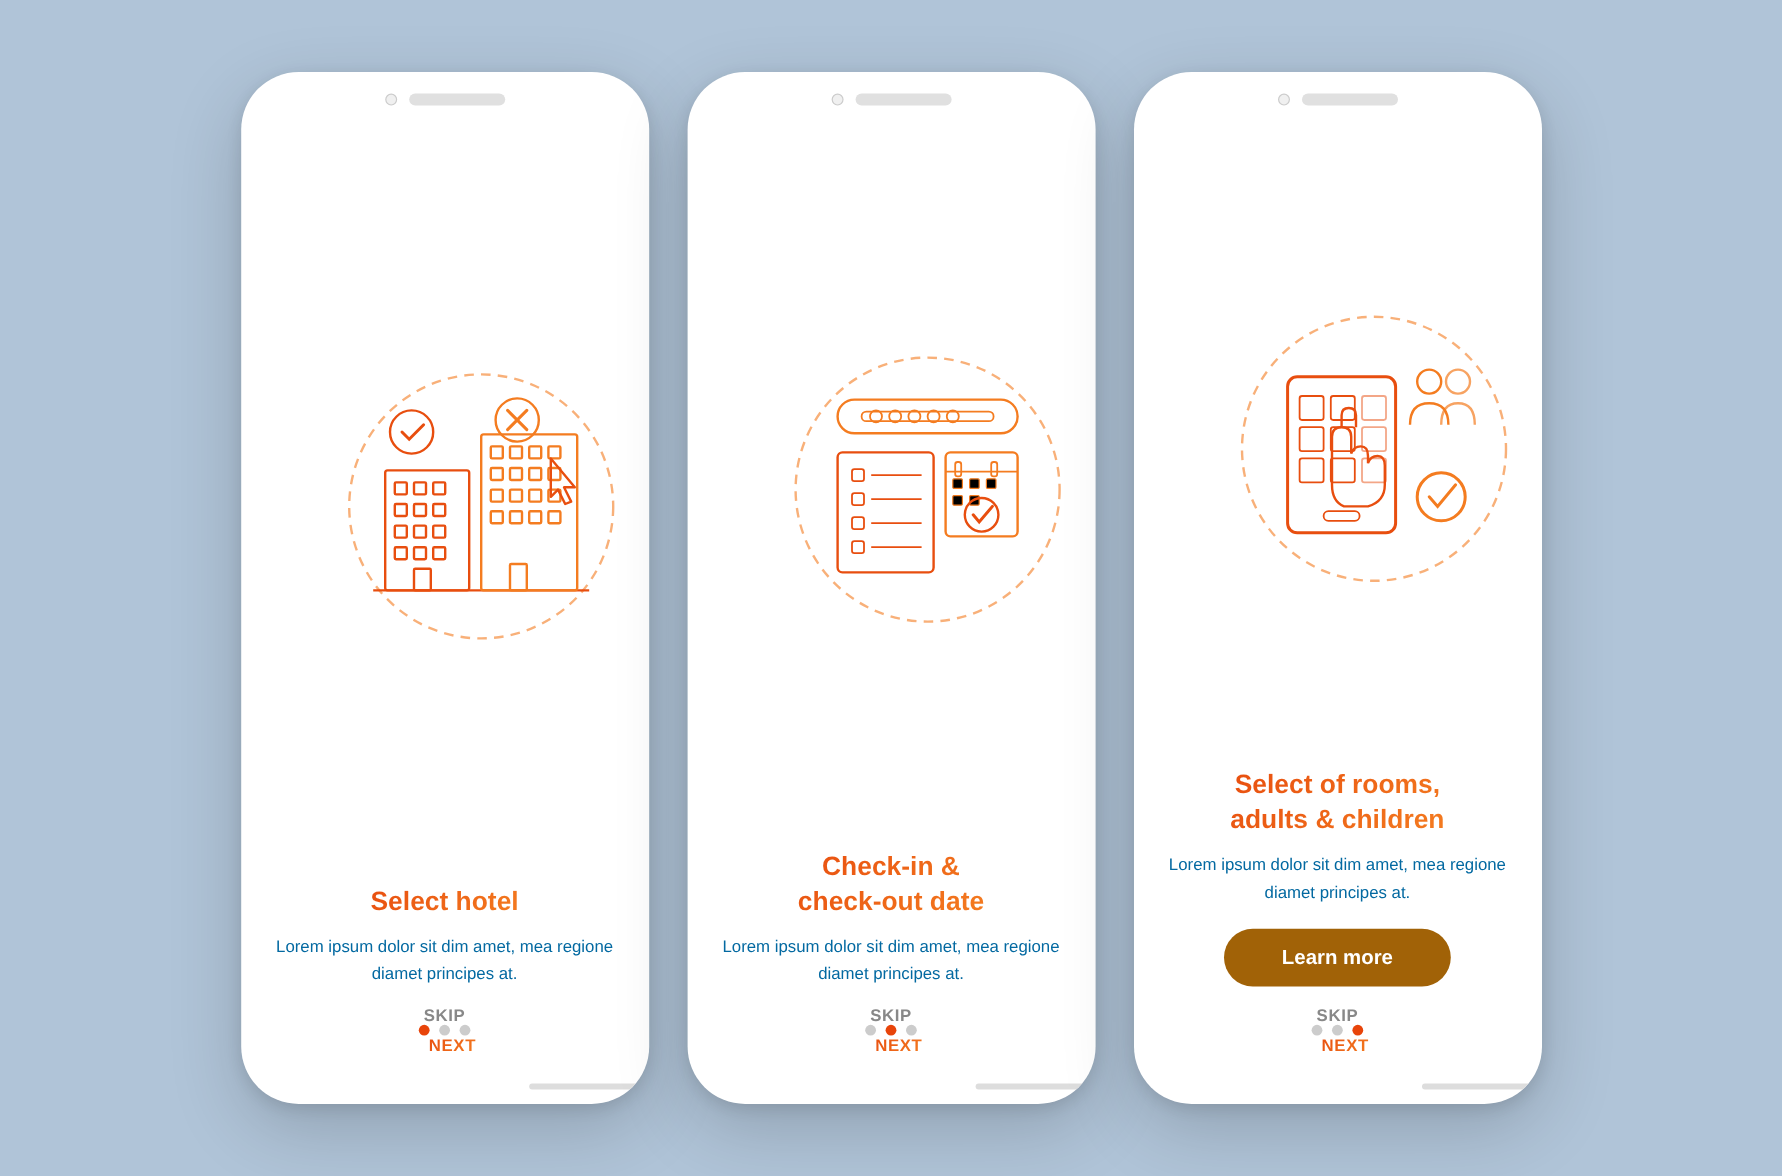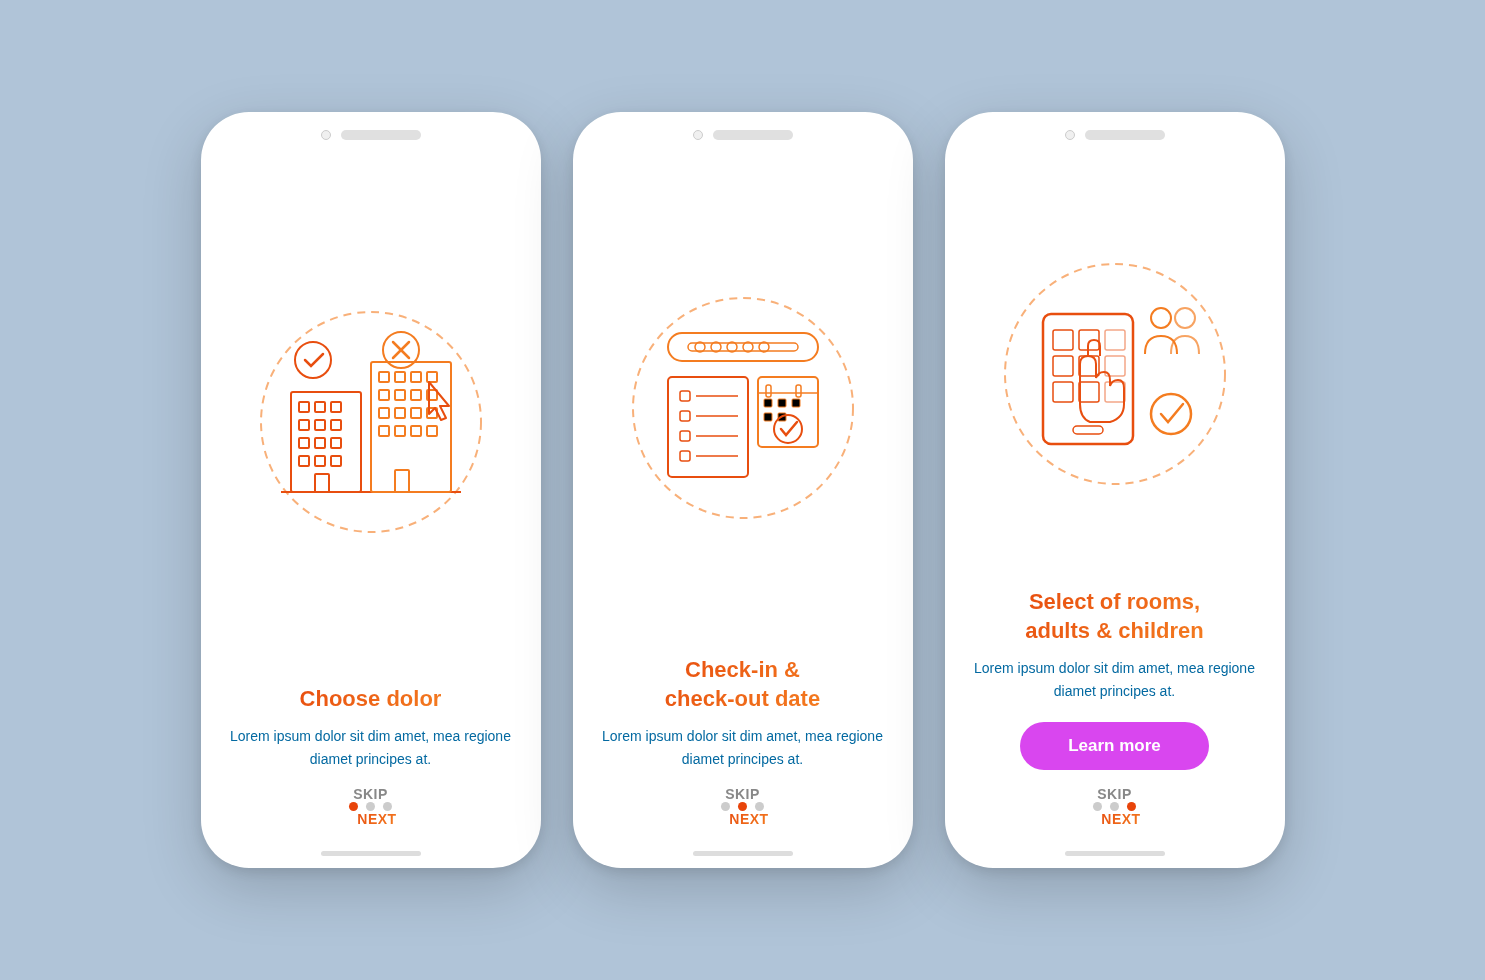--- a/index.html
+++ b/index.html
@@ -17,27 +17,27 @@
 
     .phones-container {
       display: flex;
       gap: 32px;
       align-items: center;
       justify-content: center;
     }
 
     .phone {
       width: 340px;
-      height: 756px;
+      height: 860px;
       background: #ffffff;
       border-radius: 48px;
       box-shadow: 0 20px 60px rgba(0,0,0,0.18), 0 4px 12px rgba(0,0,0,0.1);
       display: flex;
       flex-direction: column;
-      align-items: center;
+      align-items: flex-end;
       padding: 0;
       position: relative;
       overflow: hidden;
     }
 
     
     .phone-top-bar {
       width: 100%;
       display: flex;
       align-items: center;
@@ -89,21 +89,21 @@
     }
 
     .phone-description {
       font-size: 14px;
       color: #0369a1;
       text-align: center;
       line-height: 1.6;
     }
 
     .learn-more-btn {
-      background: #d946ef;
+      background: #a16207;
       color: white;
       border: none;
       border-radius: 28px;
       padding: 14px 48px;
       font-size: 17px;
       font-weight: 600;
       cursor: pointer;
       margin-top: 8px;
     }
 
@@ -252,21 +252,21 @@
           <circle cx="130" cy="28" r="18" fill="none" stroke="#f47c20" stroke-width="2"></circle>
           <line x1="122" y1="20" x2="138" y2="36" stroke="#f47c20" stroke-width="2.5" stroke-linecap="round"></line>
           <line x1="138" y1="20" x2="122" y2="36" stroke="#f47c20" stroke-width="2.5" stroke-linecap="round"></line>
 
           <polygon points="158,60 158,92 164,86 170,98 175,96 169,84 178,84" fill="none" stroke="#e84e0f" stroke-width="2" stroke-linejoin="round"></polygon>
         </svg>
       </div>
     </div>
 
     <div class="phone-content">
-      <div class="phone-title gradient-text">Choose dolor</div>
+      <div class="phone-title gradient-text">Select hotel</div>
       <div class="phone-description">Lorem ipsum dolor sit dim amet, mea regione diamet principes at.</div>
     </div>
 
     <div class="phone-bottom">
       <span class="phone-skip">SKIP</span>
       <div class="phone-dots">
         <div class="dot active"></div>
         <div class="dot"></div>
         <div class="dot"></div>
       </div>

